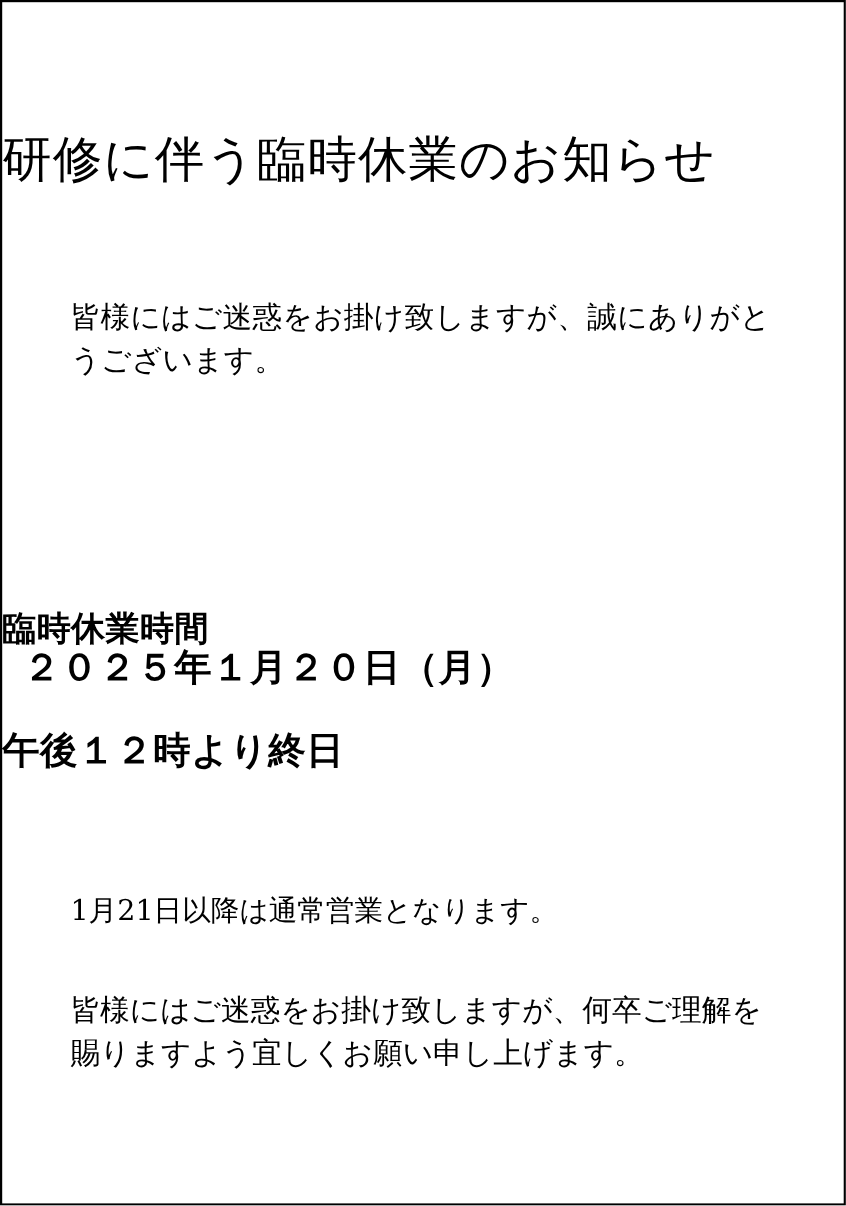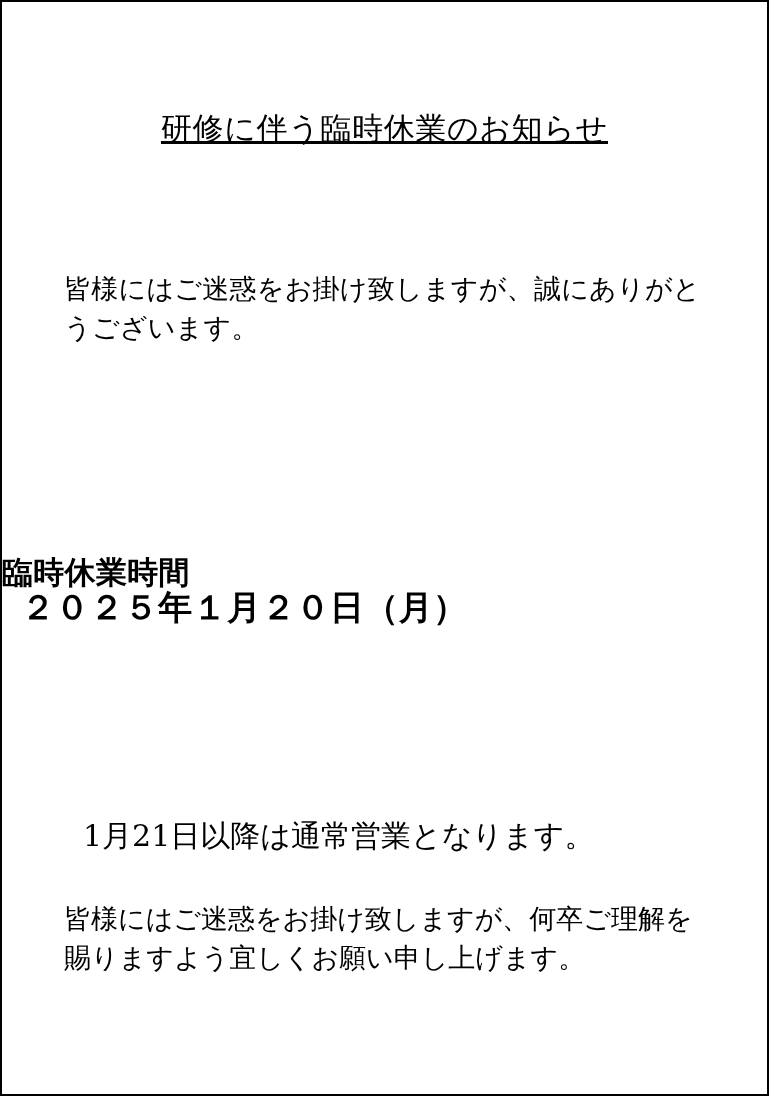--- a/index.html
+++ b/index.html
@@ -31,27 +31,25 @@
     top: 0;
     right: 0;
     bottom: 0;
     padding: 0;
   }
   .notice-title {
     position: absolute;
     top: 88px;
     left: 0;
     width: 100%;
-    text-align: center;
-    font-size: 31px;
+    font-size: 45px;
     line-height: 1.1;
     font-weight: 400;
     letter-spacing: 0.02em;
     font-family: "DejaVu Serif", "Liberation Serif", serif;
-    text-decoration: underline;
   }
   .body-block {
     position: absolute;
     left: 62px;
     width: 650px;
     font-size: 27px;
     line-height: 1.45;
     letter-spacing: 0.01em;
     text-align: left;
   }
@@ -80,24 +78,23 @@
     top: 660px;
     font-size: 34px;
     line-height: 1.25;
   }
 
   #para-resume {
     position: absolute;
     left: 62px;
     width: 650px;
     top: 782px;
-    font-size: 30px;
+    font-size: 26px;
     line-height: 1.45;
     text-align: left;
-    margin-left: 19px;
   }
   #para-closing {
     position: absolute;
     left: 62px;
     width: 650px;
     top: 865px;
     font-size: 27px;
     line-height: 1.45;
     text-align: left;
     margin-top: 32px;
@@ -111,19 +108,20 @@
 
     <h1 class="notice-title">研修に伴う臨時休業のお知らせ</h1>
 
     <p class="body-block" id="para-greeting">皆様にはご迷惑をお掛け致しますが、誠にありがとうございます。</p>
 
 
     <div class="highlight-block" id="highlight-heading">臨時休業時間</div>
 
     <div class="highlight-block" id="highlight-date">２０２５年１月２０日（月）</div>
 
+    <div class="highlight-block" id="highlight-time">午後１２時より終日</div>
 
     <p id="para-resume">1月21日以降は通常営業となります。</p>
 
     <p id="para-closing">皆様にはご迷惑をお掛け致しますが、何卒ご理解を賜りますよう宜しくお願い申し上げます。</p>
 
   </div>
 </div>
 
 </body></html>

